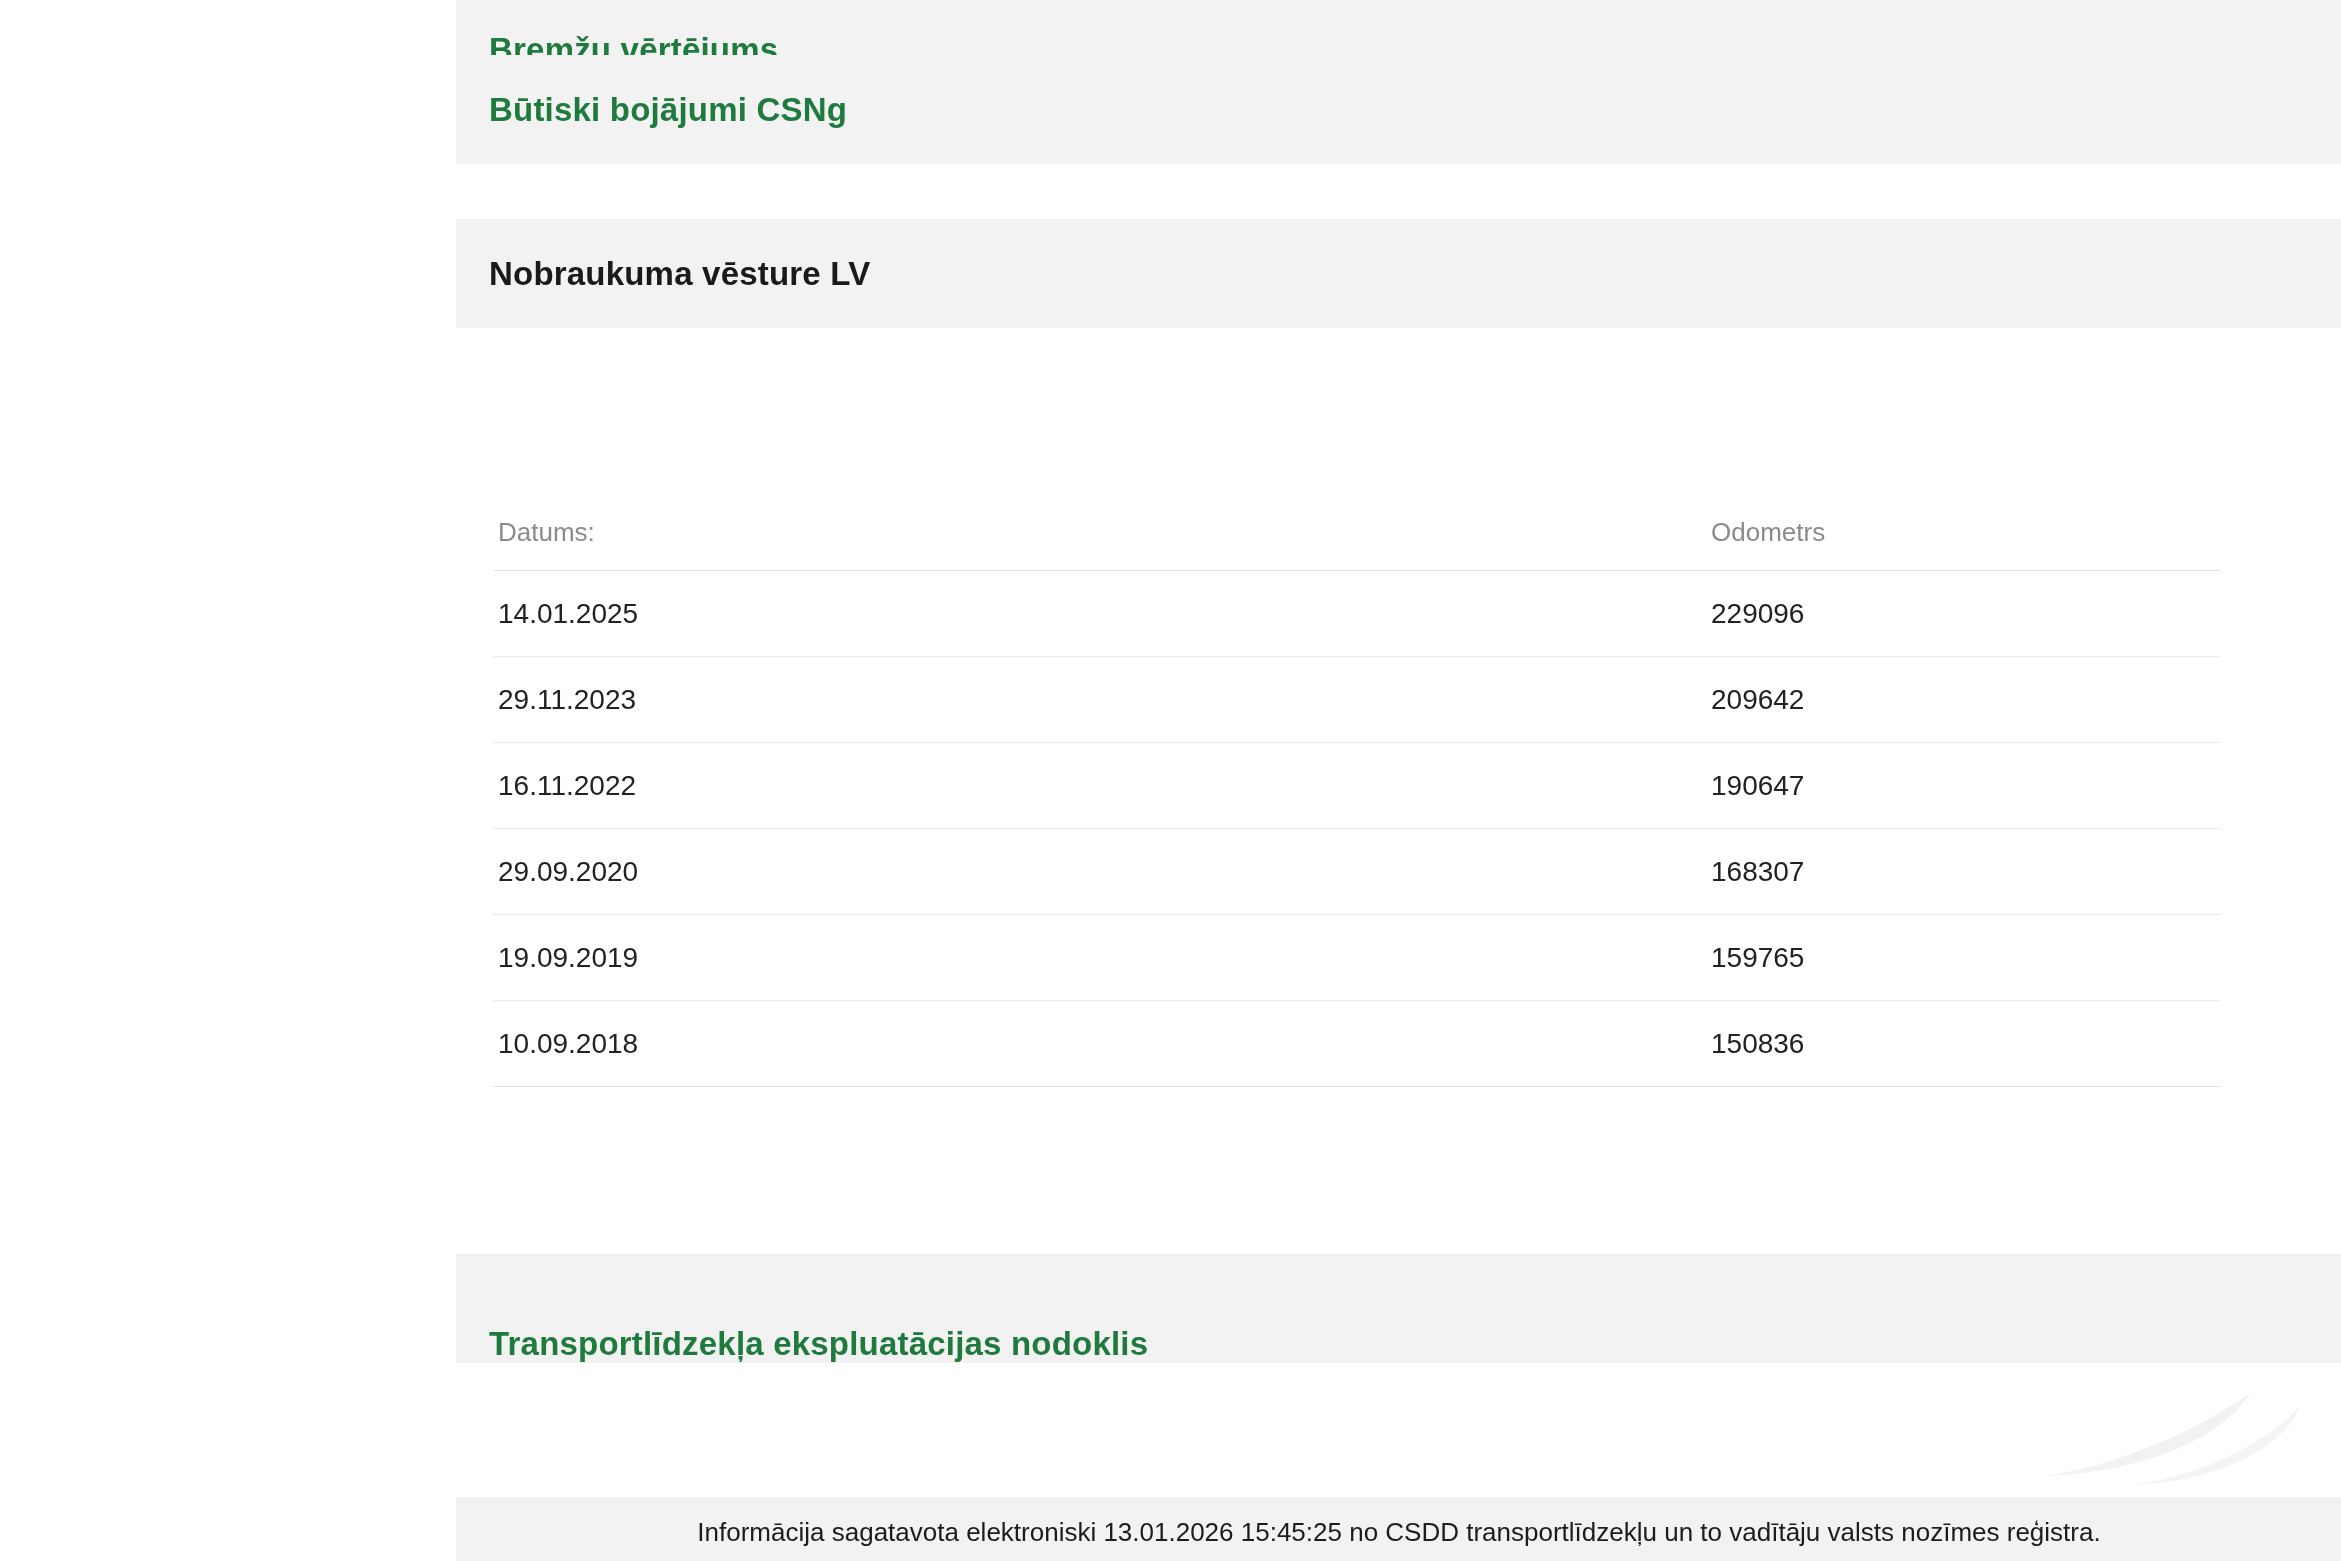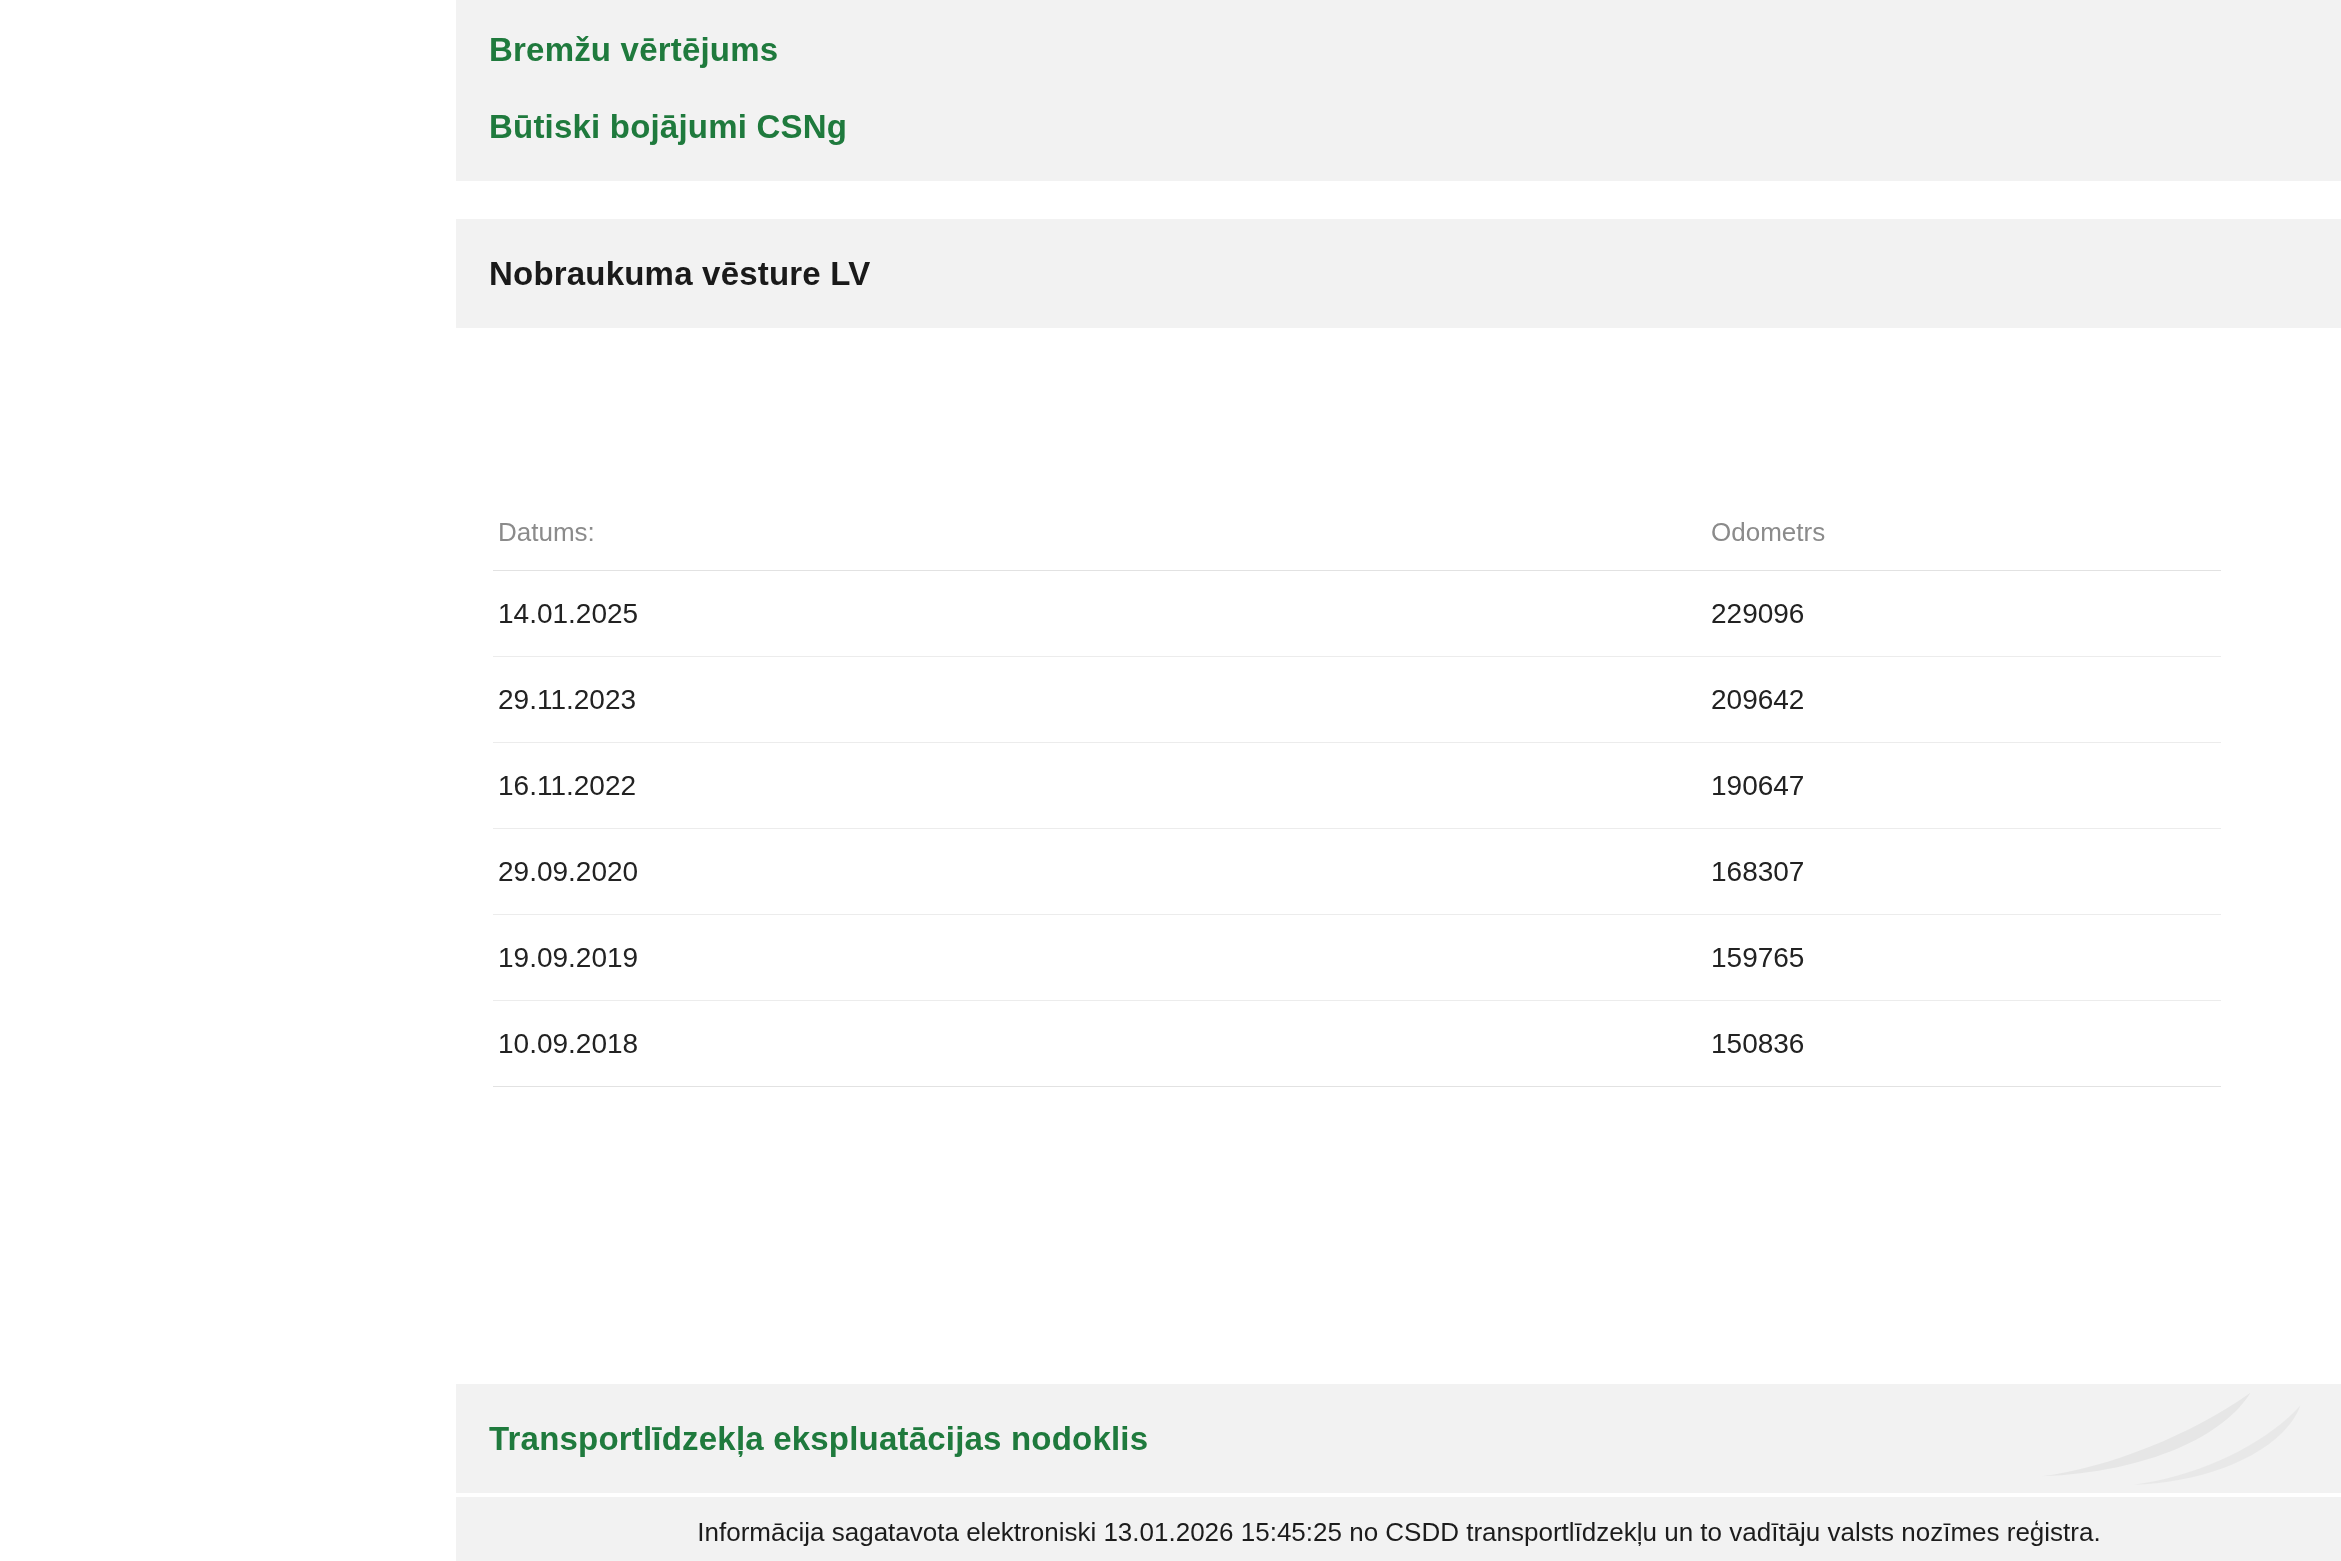--- a/index.html
+++ b/index.html
@@ -36,21 +36,21 @@
   }
   .section-bar .section-title {
     font-size: 33px;
     font-weight: bold;
     letter-spacing: 0.2px;
   }
   .section-title.green { color: #1f7a3d; }
   .section-title.dark  { color: #1a1a1a; }
 
   .bar-1 { position: absolute; left: 456px; top: -5px;  width: 1886px; }
-  .bar-2 { position: absolute; left: 456px; top: 72px;  width: 1886px; }
+  .bar-2 { position: absolute; left: 456px; top: 55px;  width: 1886px; }
   .bar-3 { position: absolute; left: 456px; top: 219px; width: 1886px; height: 110px;}
 
   
   .odo-table-wrap {
     position: absolute;
     left: 493px;
     top: 495px;
     width: 1869px;
   }
   table.odo {
@@ -160,21 +160,21 @@
           <td class="col-odo">159765</td>
         </tr>
         <tr>
           <td class="col-date">10.09.2018</td>
           <td class="col-odo">150836</td>
         </tr>
       </tbody>
     </table>
   </div>
 
-  <div class="section-bar" style="position:absolute; left:456px; top:1384px; width:1886px; height:110px;">
+  <div class="section-bar" style="position:absolute; left:456px; top:1254px; width:1886px; height:110px;align-items:flex-end;">
     <span class="section-title green">Transportlīdzekļa ekspluatācijas nodoklis</span>
   </div>
 
   <svg class="watermark" viewBox="0 0 330 140">
     <path d="M10 120 C 90 110, 190 70, 260 20 C 230 70, 140 115, 10 120 Z" fill="#555555"></path>
     <path d="M120 130 C 200 120, 280 80, 320 35 C 300 90, 210 128, 120 130 Z" fill="#777777"></path>
   </svg>
 
   <div class="footer-note">
     <span>Informācija sagatavota elektroniski 13.01.2026 15:45:25 no CSDD transportlīdzekļu un to vadītāju valsts nozīmes reģistra.</span>

